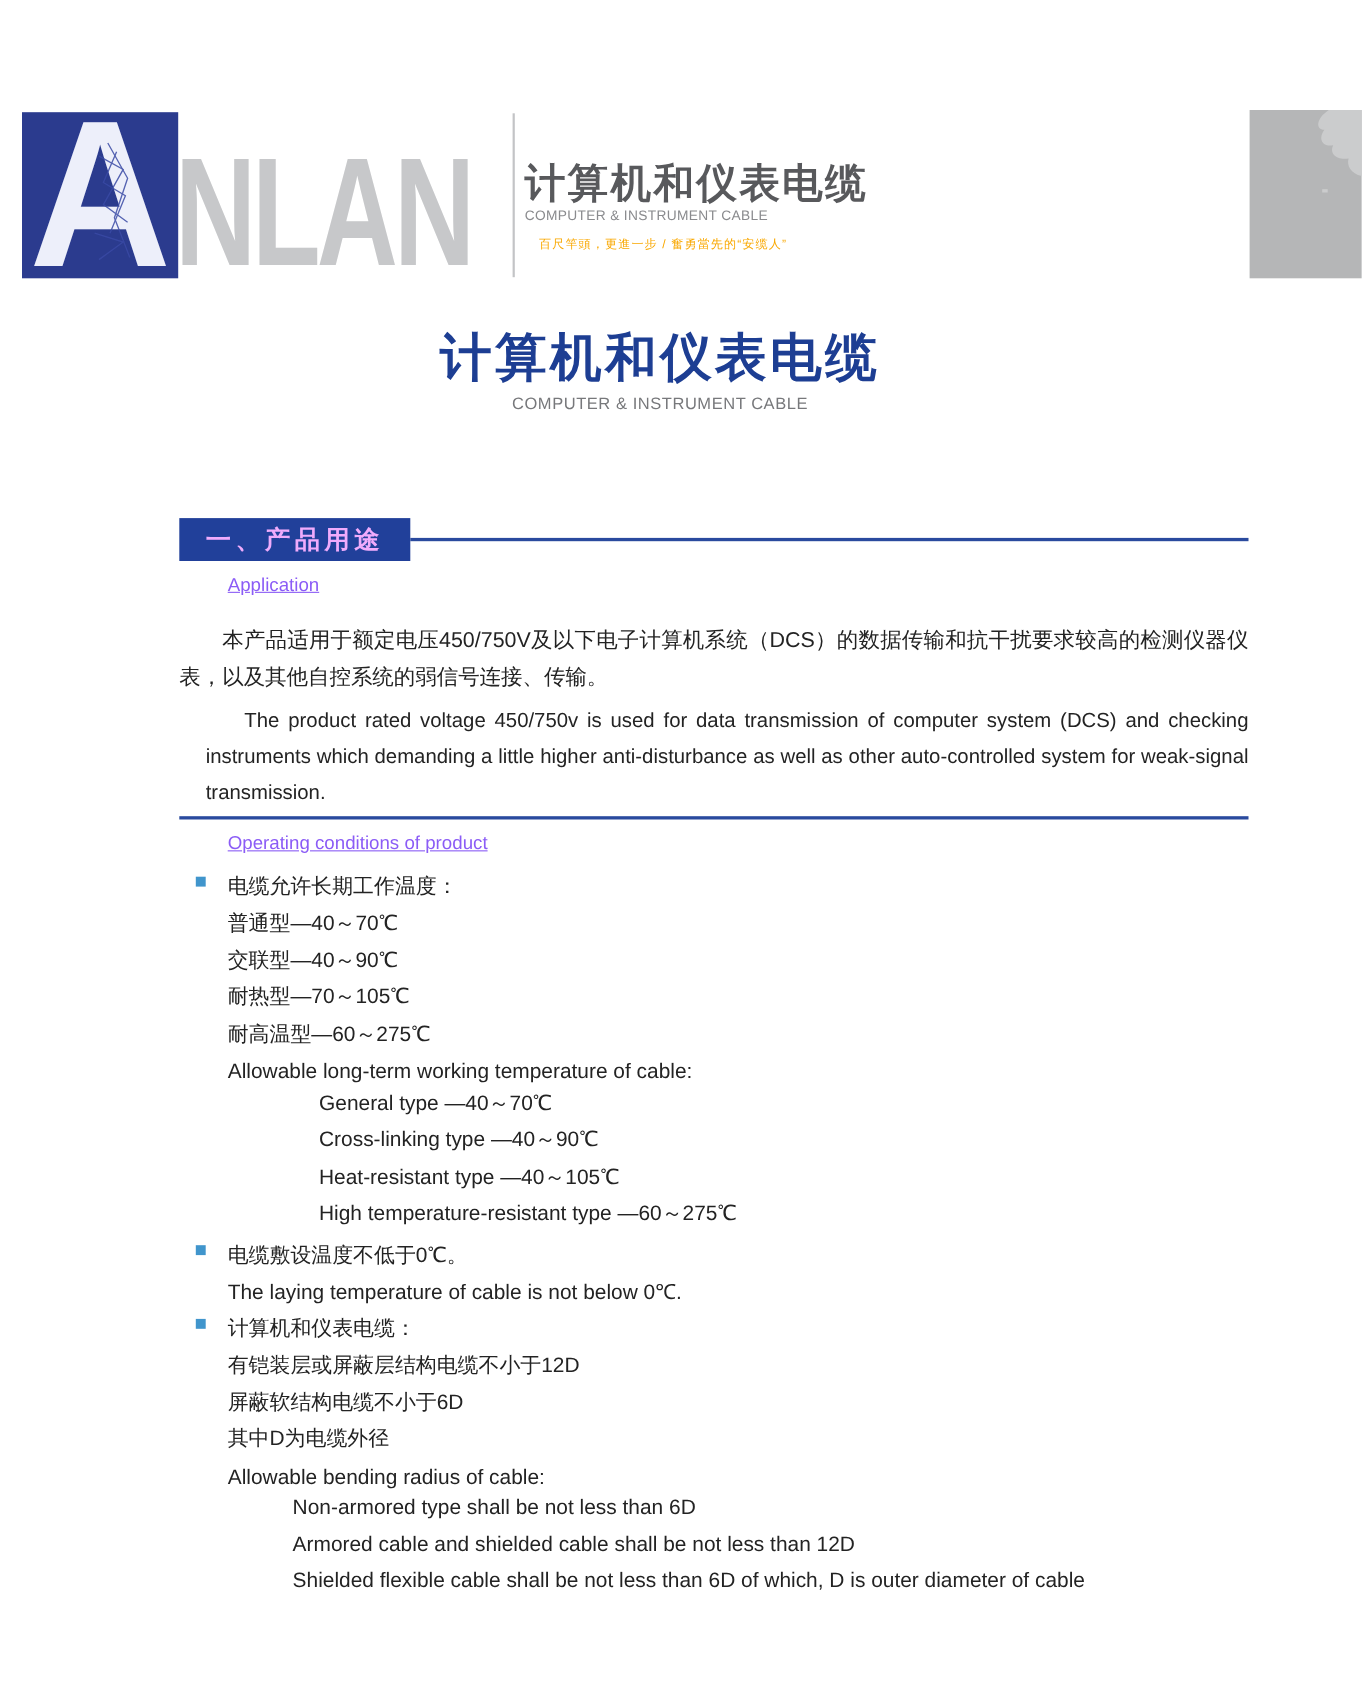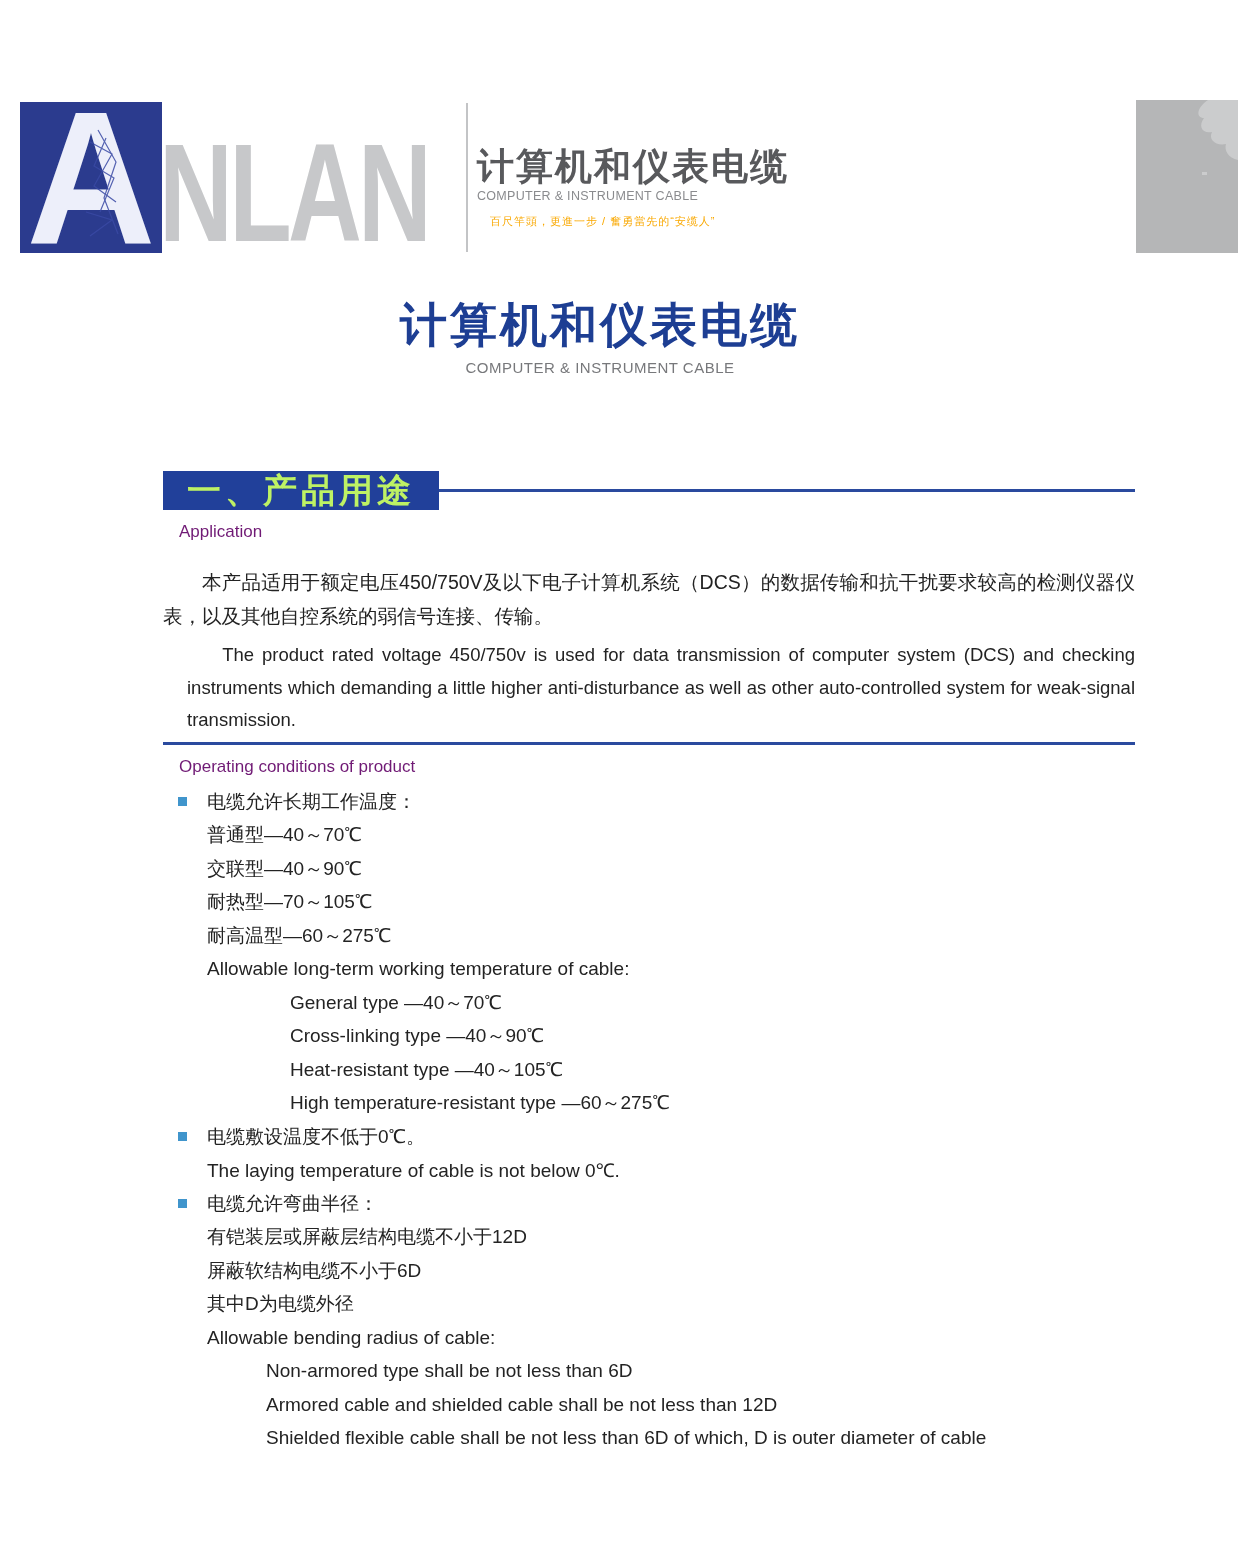--- a/index.html
+++ b/index.html
@@ -20,29 +20,29 @@
   .deco-right{position:absolute;left:1136px;top:100px;width:102px;height:153px;background:#b5b6b7;overflow:hidden;}
   
   .page-title-wrap{position:absolute;top:299px;left:0;width:1200px;text-align:center;}
   .page-title-cn{font-size:47px;font-weight:bold;color:#1d3e93;letter-spacing:3px;line-height:52px;}
   .page-title-en{font-size:15px;color:#77787b;letter-spacing:.5px;margin-top:8px;}
   
   .section{position:absolute;left:163px;width:972px;}
   #section1{top:471px;}
   #section2{top:742px;}
   .sec-head{display:flex;align-items:center;}
-  .sec-badge{background:#21409a;color:#bef264;font-weight:bold;font-size:34px;letter-spacing:4px;height:39px;display:flex;align-items:center;padding:0 24px;white-space:nowrap;}
+  .sec-badge{background:#21409a;color:#f0abfc;font-weight:bold;font-size:23px;letter-spacing:4px;height:39px;display:flex;align-items:center;padding:0 24px;white-space:nowrap;}
   .sec-line{flex:1;height:3px;background:#2a4a9e;}
-  .sec-sub{margin:12px 0 0 16px;font-size:17px;color:#701a75;}
+  .sec-sub{margin:12px 0 0 44px;font-size:17px;color:#8b5cf6;text-decoration:underline;}
   .para-cn{margin-top:24px;font-size:19.5px;line-height:33.5px;text-align:justify;text-indent:2em;}
   .para-en{margin-top:6px;font-size:18.5px;line-height:32.5px;text-align:justify;text-indent:1.9em;margin-left:24px;}
   
   .rows{margin-top:8px;}
   .row{position:relative;height:33.5px;display:flex;align-items:center;font-size:19px;}
-  .row.i1{padding-left:44px;}
+  .row.i1{padding-left:44px;align-items:flex-end;}
   .row.i2{padding-left:127px;}
   .row.i3{padding-left:103px;}
   .bullet{position:absolute;left:15px;top:50%;margin-top:-4.5px;width:9px;height:9px;background:#4095cc;}
 </style>
 </head>
 <body>
 
 <div>
   <div class="logo-box">
     <span class="logo-a">A</span>
@@ -125,21 +125,21 @@
       </div>
     <div class="row i1">
         <span class="bullet"></span>
         <span>电缆敷设温度不低于0℃。</span>
       </div>
     <div class="row i1">
         <span>The laying temperature of cable is not below 0℃.</span>
       </div>
     <div class="row i1">
         <span class="bullet"></span>
-        <span>电缆允许弯曲半径：</span>
+        <span>计算机和仪表电缆：</span>
       </div>
     <div class="row i1">
         <span>有铠装层或屏蔽层结构电缆不小于12D</span>
       </div>
     <div class="row i1">
         <span>屏蔽软结构电缆不小于6D</span>
       </div>
     <div class="row i1">
         <span>其中D为电缆外径</span>
       </div>

